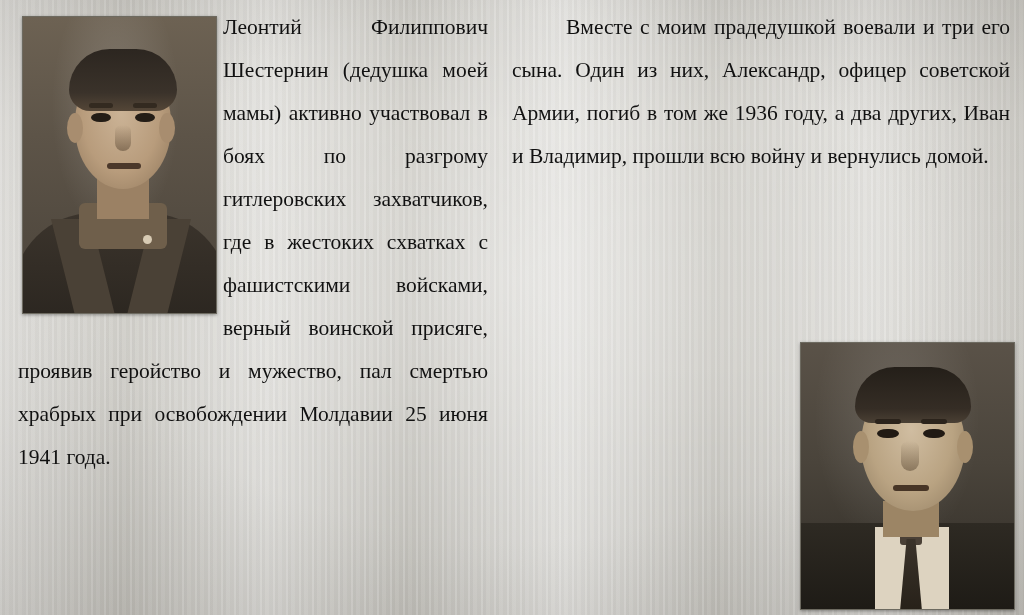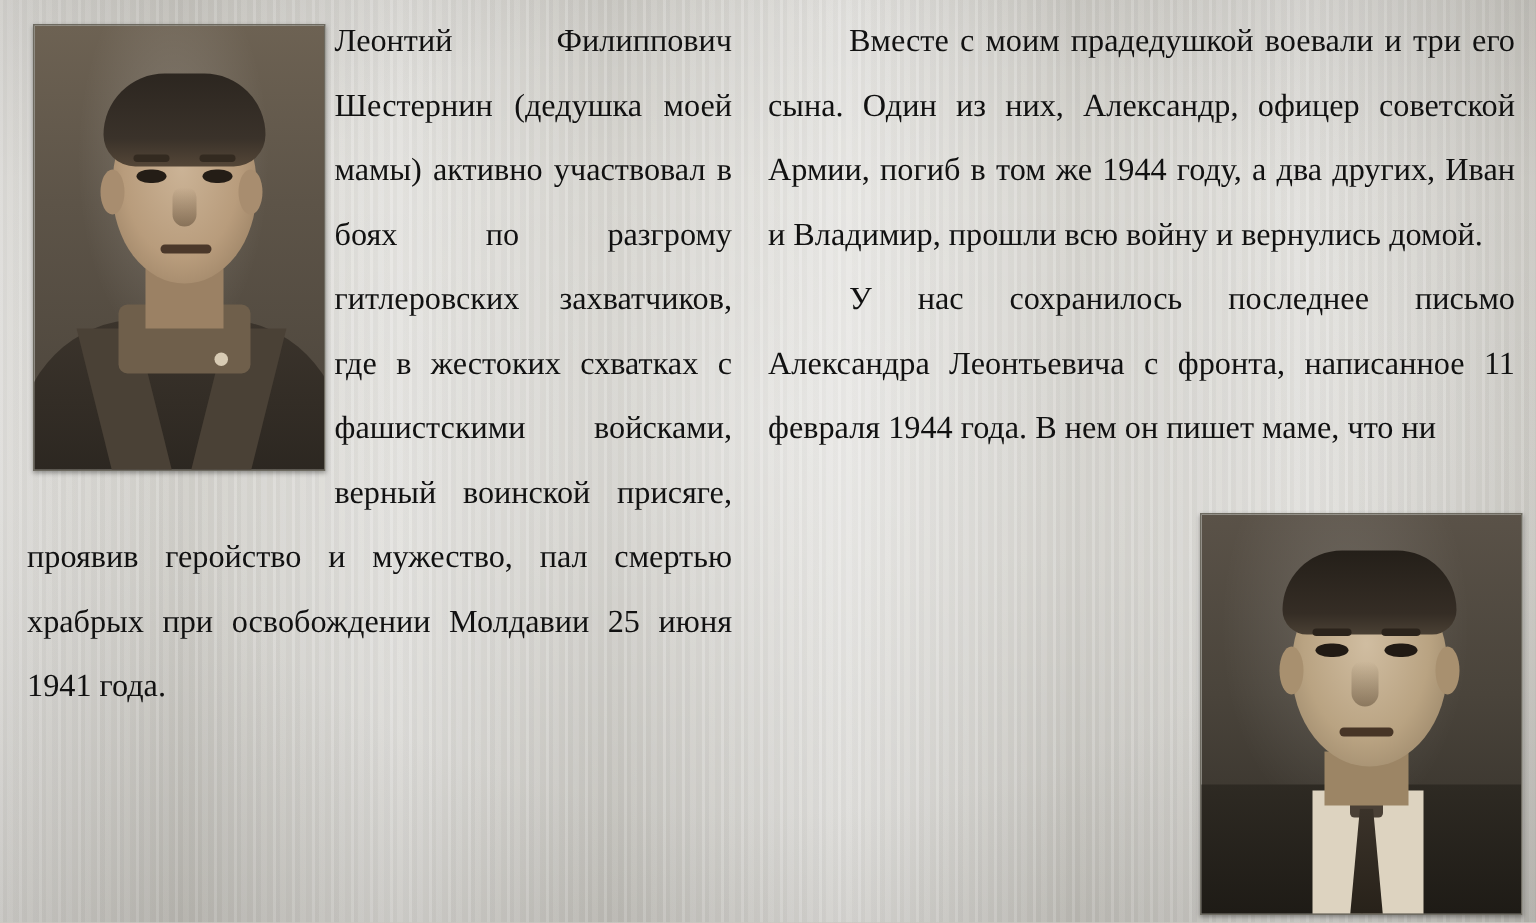--- a/index.html
+++ b/index.html
@@ -380,18 +380,17 @@
   <div class="content">
 
     <div class="col left">
       <div style="float:left;width:205px;height:310px;"></div>
       <p>Леонтий Филиппович Шестернин (дедушка моей мамы) активно участвовал в боях по разгрому гитлеровских захватчиков, где в жестоких схватках с фашистскими войсками, верный воинской присяге, проявив геройство и мужество, пал смертью храбрых при освобождении Молдавии 25 июня 1941 года.</p>
     </div>
 
     <div class="col right">
       <div style="float:right;width:0px;height:318px;"></div>
       <div style="float:right;clear:right;width:228px;height:300px;"></div>
-      <p class="indent">Вместе с моим прадедушкой воевали и три его сына. Один из них, Александр, офицер советской Армии, погиб в том же 1944 году, а два других, Иван и Владимир, прошли всю войну и вернулись домой.</p>
-      <p class="indent">У нас сохранилось последнее письмо Александра Леонтьевича с фронта, написанное 11 февраля 1944 года. В нем он пишет маме, что ни</p>
+      <p class="indent">Вместе с моим прадедушкой воевали и три его сына. Один из них, Александр, офицер советской Армии, погиб в том же 1936 году, а два других, Иван и Владимир, прошли всю войну и вернулись домой.</p>
     </div>
 
   </div>
 </div>
 
 </body></html>

